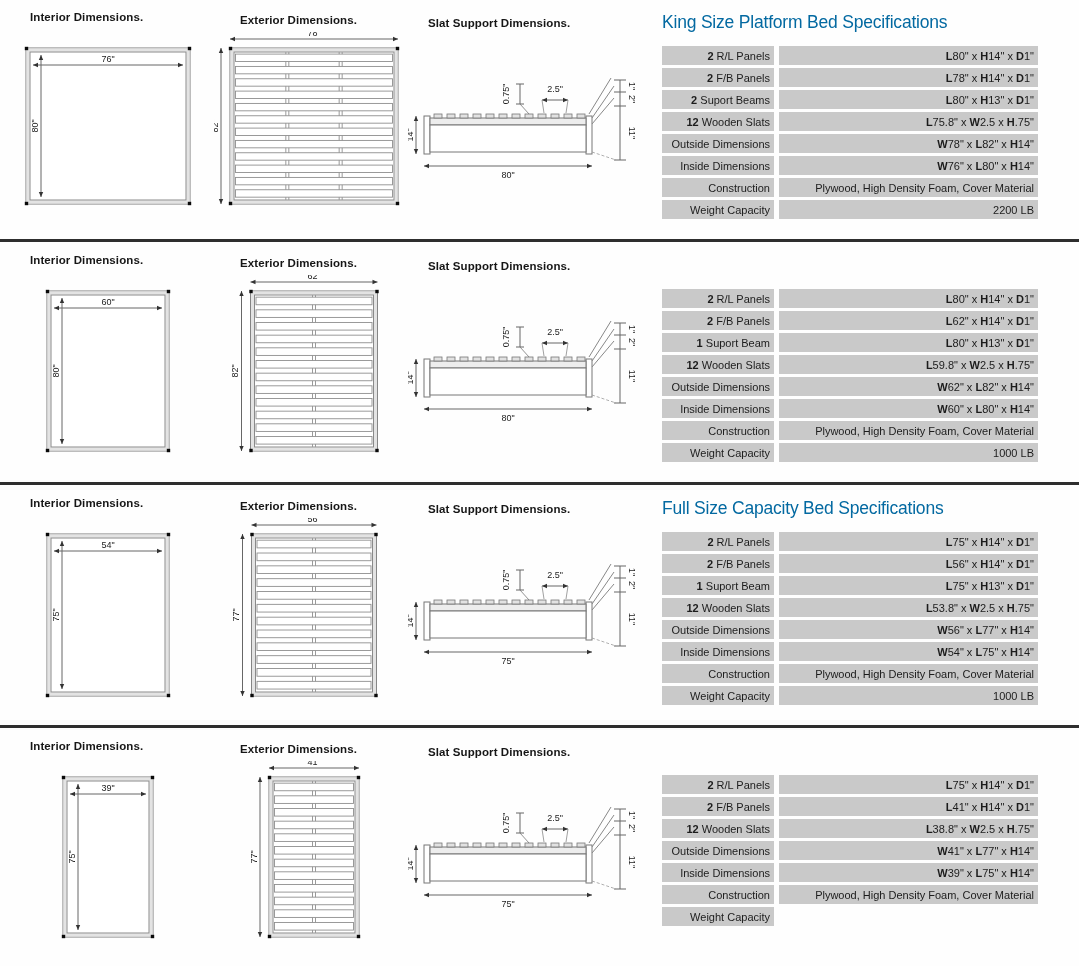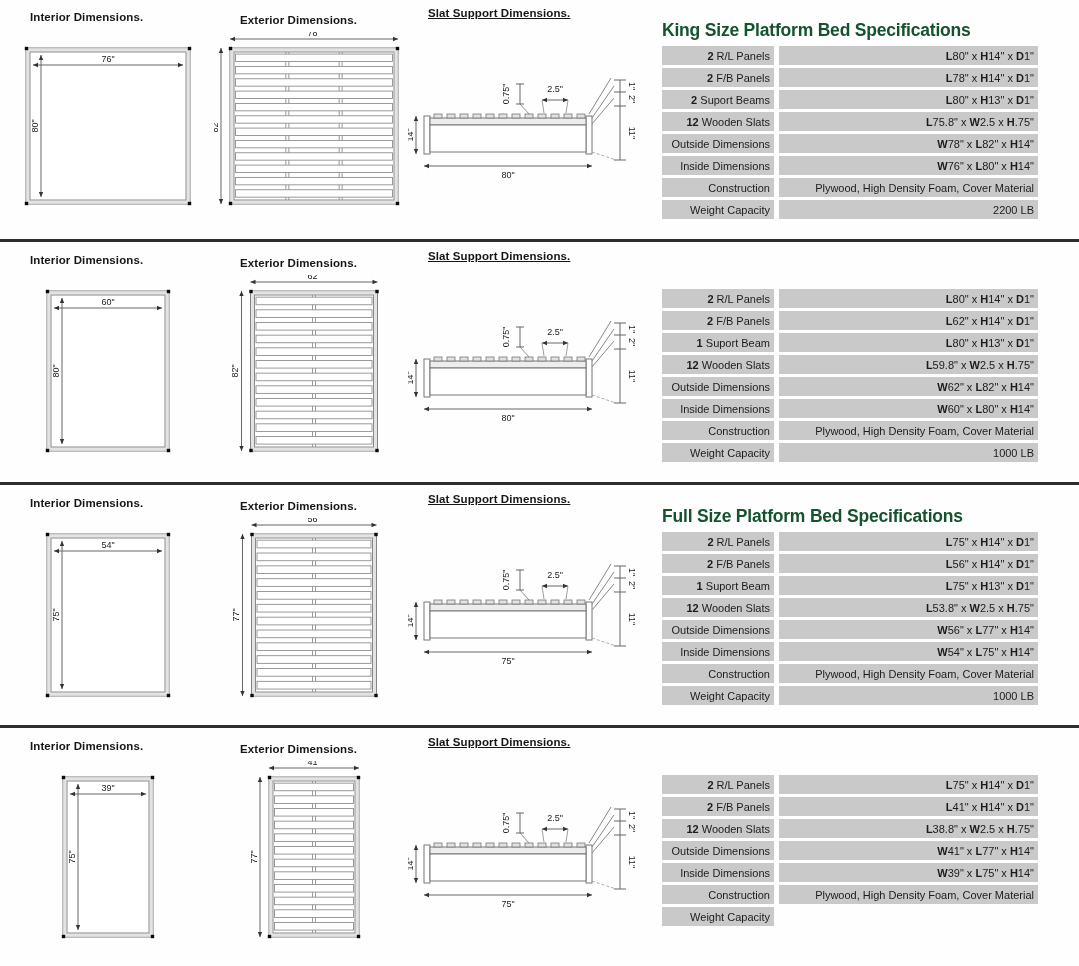--- a/index.html
+++ b/index.html
@@ -3,27 +3,27 @@
 <meta charset="utf-8">
 <style>
   html,body{margin:0;padding:0;background:#ffffff;}
   .page{position:relative;width:1079px;height:966px;background:#fefefe;
         font-family:"Liberation Sans",sans-serif;color:#1c1c1c;overflow:hidden;}
   .sec{position:absolute;left:0;width:1079px;height:239px;text-align:right;}
   .divider{position:absolute;left:0;width:1079px;height:3px;background:#2e2e2e;}
   .hdr{position:absolute;font-size:11.5px;font-weight:700;color:#161616;letter-spacing:.1px;}
   .hdr-int{left:30px;top:11px;}
   .hdr-ext{left:240px;top:14px;}
-  .hdr-slat{left:428px;top:7px;text-decoration:underline;}
+  .hdr-slat{left:428px;top:17px;}
   .dia{position:absolute;}
   .dia-int{left:8px;top:36px;}
   .dia-ext{left:214px;top:32px;}
   .dia-slat{left:408px;top:62px;}
-  .title{position:absolute;left:662px;top:20px;margin:0;font-size:17.5px;font-weight:700;
-         color:#14532d;letter-spacing:-.2px;}
+  .title{position:absolute;left:662px;top:12px;margin:0;font-size:17.5px;font-weight:400;
+         color:#0369a1;letter-spacing:-.2px;}
   .spec-table{position:absolute;left:662px;top:46px;width:376px;}
   .spec-row{display:flex;margin-bottom:3px;height:19px;font-size:11px;line-height:16px;}
   .spec-label{width:112px;background:#c9c9c9;padding:2px 4px 0 7px;box-sizing:border-box;
               margin-right:5px;white-space:nowrap;overflow:hidden;}
   .spec-value{flex:1;background:#c9c9c9;padding:2px 4px 0 9px;box-sizing:border-box;white-space:nowrap;}
   .spec-row b{font-weight:700;}
   svg text{font-family:"Liberation Sans",sans-serif;}
 </style>
 </head>
 <body>
@@ -403,21 +403,21 @@
         <line x1="184" y1="90" x2="208" y2="98" stroke="#999" stroke-width="0.8" stroke-dasharray="3,2"></line>
         <line x1="212" y1="18" x2="212" y2="98" stroke="#666" stroke-width="1"></line>
         <line x1="206" y1="18" x2="218" y2="18" stroke="#666" stroke-width="1"></line>
         <line x1="206" y1="30" x2="218" y2="30" stroke="#666" stroke-width="1"></line>
         <line x1="206" y1="44" x2="218" y2="44" stroke="#666" stroke-width="1"></line>
         <line x1="206" y1="98" x2="218" y2="98" stroke="#666" stroke-width="1"></line>
         <text x="221" y="24" font-size="9" fill="#222" text-anchor="middle" transform="rotate(90 221 24)">1"</text>
         <text x="221" y="37" font-size="9" fill="#222" text-anchor="middle" transform="rotate(90 221 37)">2"</text>
         <text x="221" y="71" font-size="9" fill="#222" text-anchor="middle" transform="rotate(90 221 71)">11"</text>
       </svg>
-    <h2 class="title">Full Size Platform Bed Specifications</h2>
+    <h2 class="title">Full Size Capacity Bed Specifications</h2>
     <div class="spec-table">
         <div class="spec-row">
           <div class="spec-label"><b>2</b> R/L Panels</div>
           <div class="spec-value"><b>L</b>75" x <b>H</b>14" x <b>D</b>1"</div>
         </div>
         <div class="spec-row">
           <div class="spec-label"><b>2</b> F/B Panels</div>
           <div class="spec-value"><b>L</b>56" x <b>H</b>14" x <b>D</b>1"</div>
         </div>
         <div class="spec-row">

